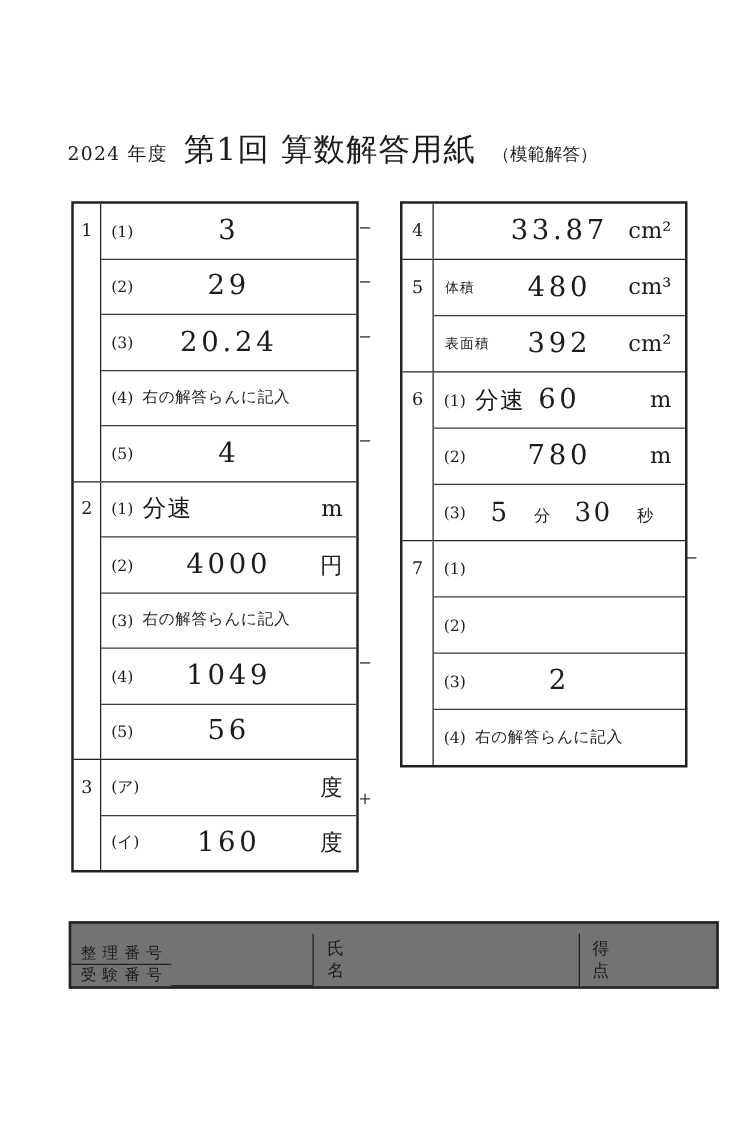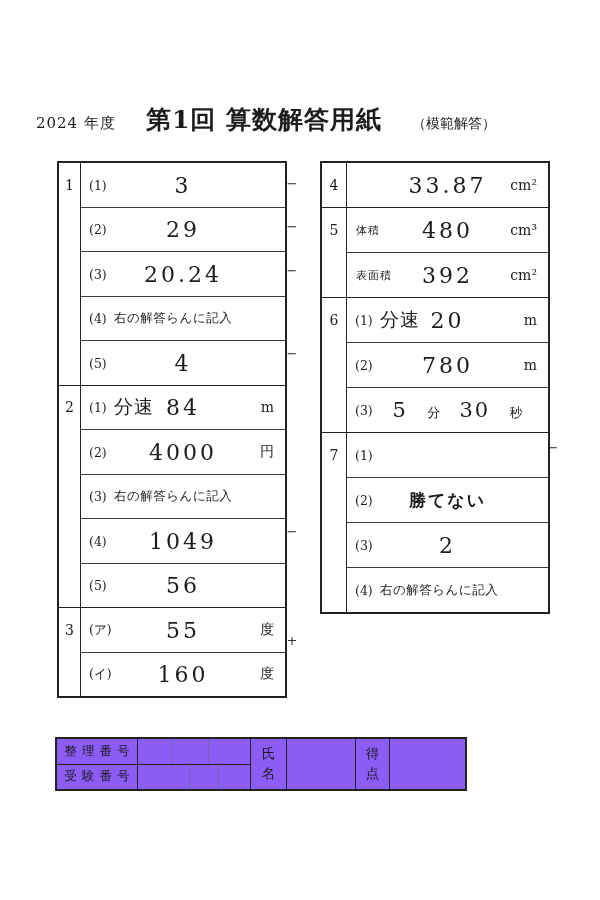--- a/index.html
+++ b/index.html
@@ -4,25 +4,25 @@
 <style>
   html,body{margin:0;padding:0;}
   body{
     width:600px;height:900px;position:relative;background:#ffffff;
     font-family:"DejaVu Serif","Liberation Serif",serif;color:#1c1c1c;
     overflow:hidden;
   }
   
   .title-line{
     position:absolute;top:103px;left:0;width:532px;
-    display:flex;justify-content:center;align-items:baseline;gap:30px;
+    display:flex;justify-content:center;align-items:baseline;gap:13px;
     white-space:nowrap;
   }
   .t-year{font-size:15px;letter-spacing:1px;}
-  .t-main{font-size:25px;font-weight:700;letter-spacing:1px;}
+  .t-main{font-size:25px;font-weight:400;letter-spacing:1px;}
   .t-note{font-size:14px;}
 
   
   .atable{position:absolute;border:2px solid #222;background:#fff;}
   #ltable{left:57px;top:161px;width:226px;--rh:43.5px;}
   #rtable{left:320px;top:161px;width:226px;--rh:44px;}
   .pgroup{display:flex;border-top:1.5px solid #222;}
   .pgroup:first-child{border-top:none;}
   .pnum{
     width:21px;flex:0 0 21px;border-right:1.2px solid #222;
@@ -35,40 +35,40 @@
   .arow{position:relative;height:var(--rh);border-top:1px solid #3c3c3c;}
   .rows .arow:first-child{border-top:none;}
   .lbl{position:absolute;left:8px;top:50%;transform:translateY(-50%);font-size:12.5px;}
   .wlbl{position:absolute;left:9px;top:50%;transform:translateY(-50%);font-size:11px;letter-spacing:1px;}
   .pre{position:absolute;left:33px;top:50%;transform:translateY(-50%);font-size:19px;letter-spacing:1px;}
   .ans{
     position:absolute;left:0;right:0;top:50%;transform:translateY(-50%);
     text-align:center;font-size:22px;font-weight:500;letter-spacing:3px;
   }
   .ans.jp{font-size:17px;font-weight:700;letter-spacing:2px;}
-  .unit{position:absolute;right:11px;top:50%;transform:translateY(-50%);font-size:14px;}
+  .unit{position:absolute;right:11px;top:50%;transform:translateY(-50%);font-size:18px;}
   .note{position:absolute;left:33px;top:50%;transform:translateY(-50%);font-size:12.5px;letter-spacing:0.5px;}
   .multi{
     position:absolute;left:26px;right:6px;top:50%;transform:translateY(-50%);
     display:flex;justify-content:space-evenly;align-items:baseline;
   }
   .multi .mans{font-size:21px;font-weight:500;letter-spacing:2px;}
   .multi .munit{font-size:13px;}
 
   
   .tick{
     position:absolute;transform:translate(-50%,-50%);
     font-family:"DejaVu Sans","Liberation Sans",sans-serif;
     font-size:13px;color:#333;
   }
 
   
   #ftable{
-    position:absolute;left:55px;top:737px;width:412px;height:54px;
-    border:2px solid #222;display:flex;box-sizing:border-box;background:#8b5cf6;
+    position:absolute;left:55px;top:737px;width:520px;height:54px;
+    border:2px solid #222;display:flex;box-sizing:border-box;background:#737373;align-items:flex-end;
   }
   .fcol{border-left:1px solid #222;box-sizing:border-box;}
   .fcol:first-child{border-left:none;}
   .fcol-labels{width:80px;display:flex;flex-direction:column;}
   .fcol-labels .fcell{
     flex:1;display:flex;align-items:center;justify-content:center;
     font-size:12.5px;letter-spacing:5px;padding-left:5px;white-space:nowrap;
   }
   .fcol-labels .fcell:first-child{border-bottom:1px solid #222;}
   .fcol-nums{width:113px;display:flex;flex-direction:column;}
@@ -124,21 +124,20 @@
   </div>
 
   <div class="pgroup">
     <div class="pnum">
         <span>2</span>
       </div>
     <div class="rows">
       <div class="arow">
         <span class="lbl">(1)</span>
         <span class="pre">分速</span>
-        <span class="ans">84</span>
         <span class="unit">m</span>
       </div>
       <div class="arow">
         <span class="lbl">(2)</span>
         <span class="ans">4000</span>
         <span class="unit">円</span>
       </div>
       <div class="arow">
         <span class="lbl">(3)</span>
         <span class="note">右の解答らんに記入</span>
@@ -154,21 +153,20 @@
     </div>
   </div>
 
   <div class="pgroup">
     <div class="pnum">
         <span>3</span>
       </div>
     <div class="rows">
       <div class="arow">
         <span class="lbl">(ア)</span>
-        <span class="ans">55</span>
         <span class="unit">度</span>
       </div>
       <div class="arow">
         <span class="lbl">(イ)</span>
         <span class="ans">160</span>
         <span class="unit">度</span>
       </div>
     </div>
   </div>
 </div>
@@ -206,21 +204,21 @@
   </div>
 
   <div class="pgroup">
     <div class="pnum">
         <span>6</span>
       </div>
     <div class="rows">
       <div class="arow">
         <span class="lbl">(1)</span>
         <span class="pre">分速</span>
-        <span class="ans">20</span>
+        <span class="ans">60</span>
         <span class="unit">m</span>
       </div>
       <div class="arow">
         <span class="lbl">(2)</span>
         <span class="ans">780</span>
         <span class="unit">m</span>
       </div>
       <div class="arow">
         <span class="lbl">(3)</span>
         <span class="multi">
@@ -236,21 +234,20 @@
   <div class="pgroup">
     <div class="pnum">
         <span>7</span>
       </div>
     <div class="rows">
       <div class="arow">
         <span class="lbl">(1)</span>
       </div>
       <div class="arow">
         <span class="lbl">(2)</span>
-        <span class="ans jp">勝てない</span>
       </div>
       <div class="arow">
         <span class="lbl">(3)</span>
         <span class="ans">2</span>
       </div>
       <div class="arow">
         <span class="lbl">(4)</span>
         <span class="note">右の解答らんに記入</span>
       </div>
     </div>

